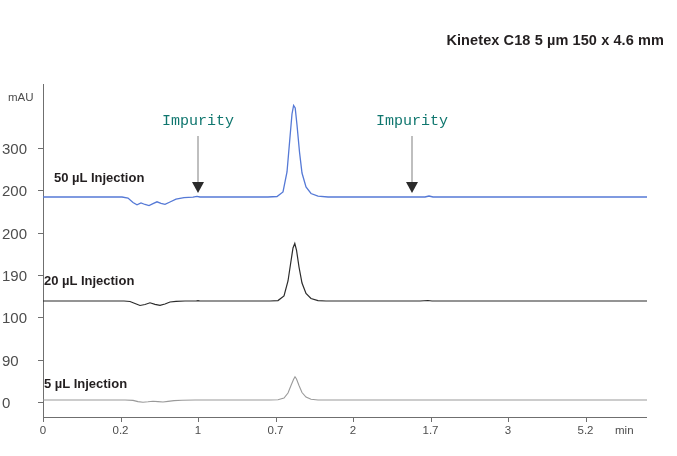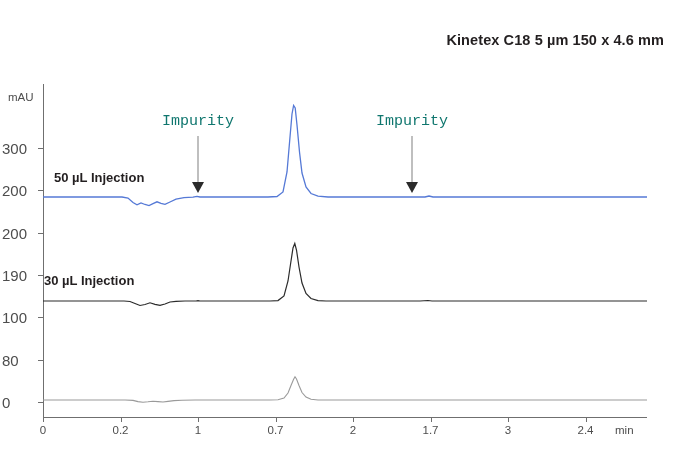--- a/index.html
+++ b/index.html
@@ -149,21 +149,21 @@
 
   <div class="axis-line-y"></div>
   <div class="axis-line-x"></div>
 
   <div class="ytick-wrap" style="top:390px">
     <div class="ytick-label">0</div>
   </div>
   <div class="ytick-mark" style="top:390px"></div>
 
   <div class="ytick-wrap" style="top:348px">
-    <div class="ytick-label">80</div>
+    <div class="ytick-label">90</div>
   </div>
   <div class="ytick-mark" style="top:348px"></div>
 
   <div class="ytick-wrap" style="top:305px">
     <div class="ytick-label">100</div>
   </div>
   <div class="ytick-mark" style="top:305px"></div>
 
   <div class="ytick-wrap" style="top:263px">
     <div class="ytick-label">190</div>
@@ -192,21 +192,21 @@
   <div class="xtick-label" style="left:198px">1</div>
   <div class="xtick-mark" style="left:198px"></div>
   <div class="xtick-label" style="left:275.5px">0.7</div>
   <div class="xtick-mark" style="left:275.5px"></div>
   <div class="xtick-label" style="left:353px">2</div>
   <div class="xtick-mark" style="left:353px"></div>
   <div class="xtick-label" style="left:430.5px">1.7</div>
   <div class="xtick-mark" style="left:430.5px"></div>
   <div class="xtick-label" style="left:508px">3</div>
   <div class="xtick-mark" style="left:508px"></div>
-  <div class="xtick-label" style="left:585.5px">2.4</div>
+  <div class="xtick-label" style="left:585.5px">5.2</div>
   <div class="xtick-mark" style="left:585.5px"></div>
   <div class="xaxis-unit">min</div>
 
   <svg class="plot" viewBox="0 0 677 456" preserveAspectRatio="none">
 
     <path fill="none" stroke="#9a9a9a" stroke-width="1.1" d="M 43,388 L 125,388 L 133,388.4 L 138,389.6 L 143,390.2 L 148,389.8
          L 153,389.2 L 158,389.6 L 163,390 L 168,389.4 L 174,388.6 L 182,388.2
          L 195,388 L 270,388 L 278,387.8 L 284,386 L 288,381 L 291,373.5
          L 293.5,367.5 L 295,364.8 L 296.5,367 L 299,373.5 L 302,380.5
          L 306,385 L 311,387.3 L 318,388 L 420,388 L 430,388 L 647,388"></path>
@@ -221,21 +221,22 @@
     <path fill="none" stroke="#5579d6" stroke-width="1.3" d="M 43,185 L 122,185 L 128,186 L 133,190.5 L 137,192.8 L 141,191
          L 145,192.5 L 149,193.6 L 153,191.6 L 157,189.8 L 161,191.4
          L 165,192.4 L 170,190 L 176,187.2 L 184,185.6 L 193,185.2
          L 197,184.3 L 200,185 L 268,185 L 277,184.5 L 283,180 L 287,160
          L 290,125 L 292,102 L 293.6,93.5 L 295.2,96 L 297,113 L 299.5,140
          L 302,161 L 306,175 L 311,181.5 L 318,184.2 L 328,185 L 425,185
          L 429,184 L 433,185 L 647,185"></path>
   </svg>
 
   <div class="trace-label" style="left:54px; top:158px">50 µL Injection</div>
-  <div class="trace-label" style="left:44px; top:261px">30 µL Injection</div>
+  <div class="trace-label" style="left:44px; top:261px">20 µL Injection</div>
+  <div class="trace-label" style="left:44px; top:364px">5 µL Injection</div>
 
   <div class="annot-label" style="left:198px; top:101px">Impurity</div>
   <svg class="plot" viewBox="0 0 677 456" preserveAspectRatio="none">
     <line x1="198" y1="124" x2="198" y2="170" stroke="#8a8a8a" stroke-width="1.1"></line>
     <polygon points="192,170 204,170 198,181" fill="#2b2b2b"></polygon>
   </svg>
 
   <div class="annot-label" style="left:412px; top:101px">Impurity</div>
   <svg class="plot" viewBox="0 0 677 456" preserveAspectRatio="none">
     <line x1="412" y1="124" x2="412" y2="170" stroke="#8a8a8a" stroke-width="1.1"></line>

